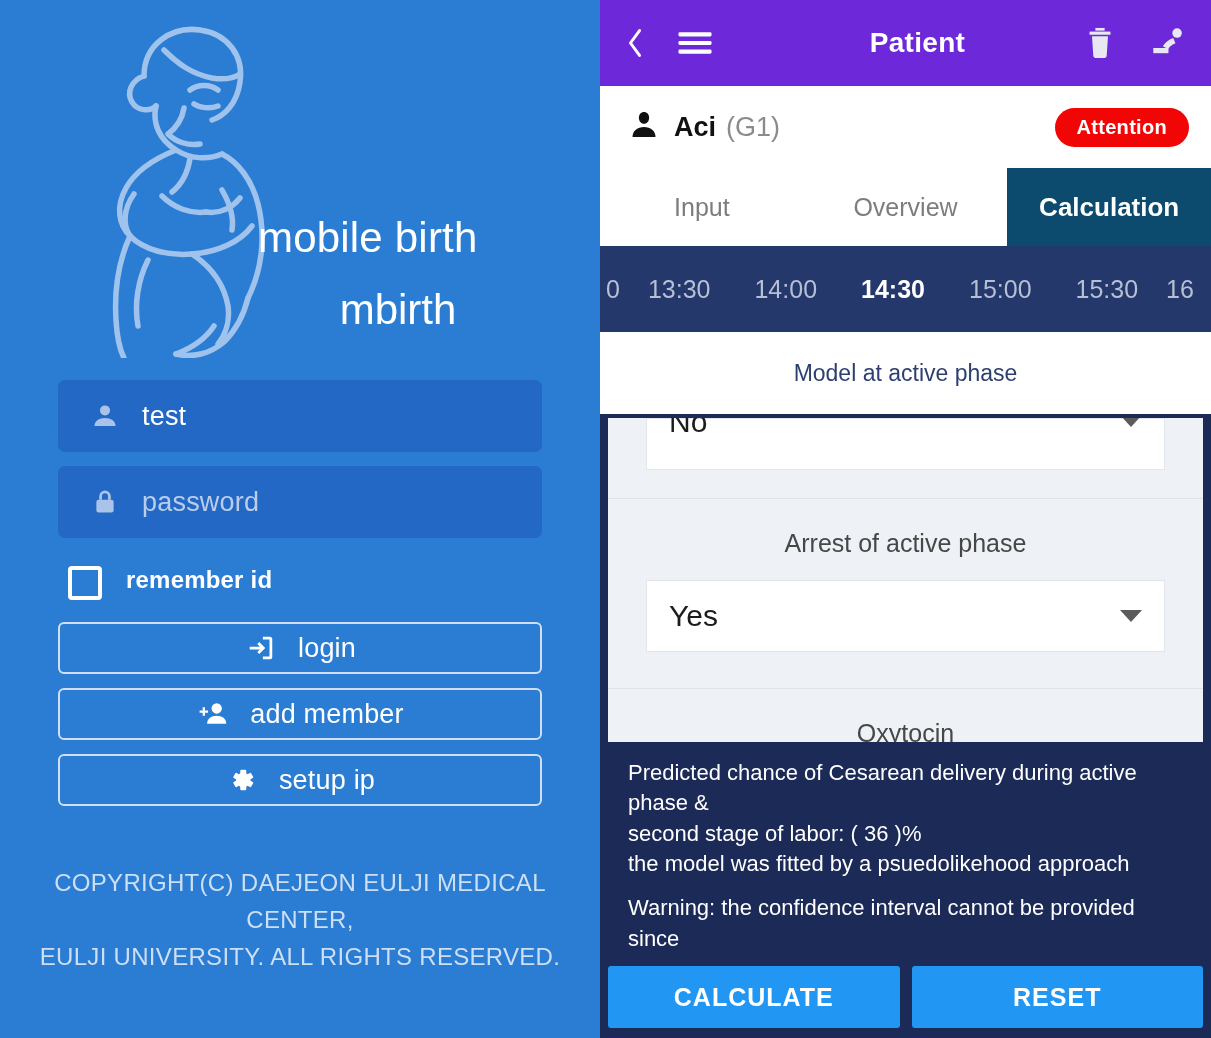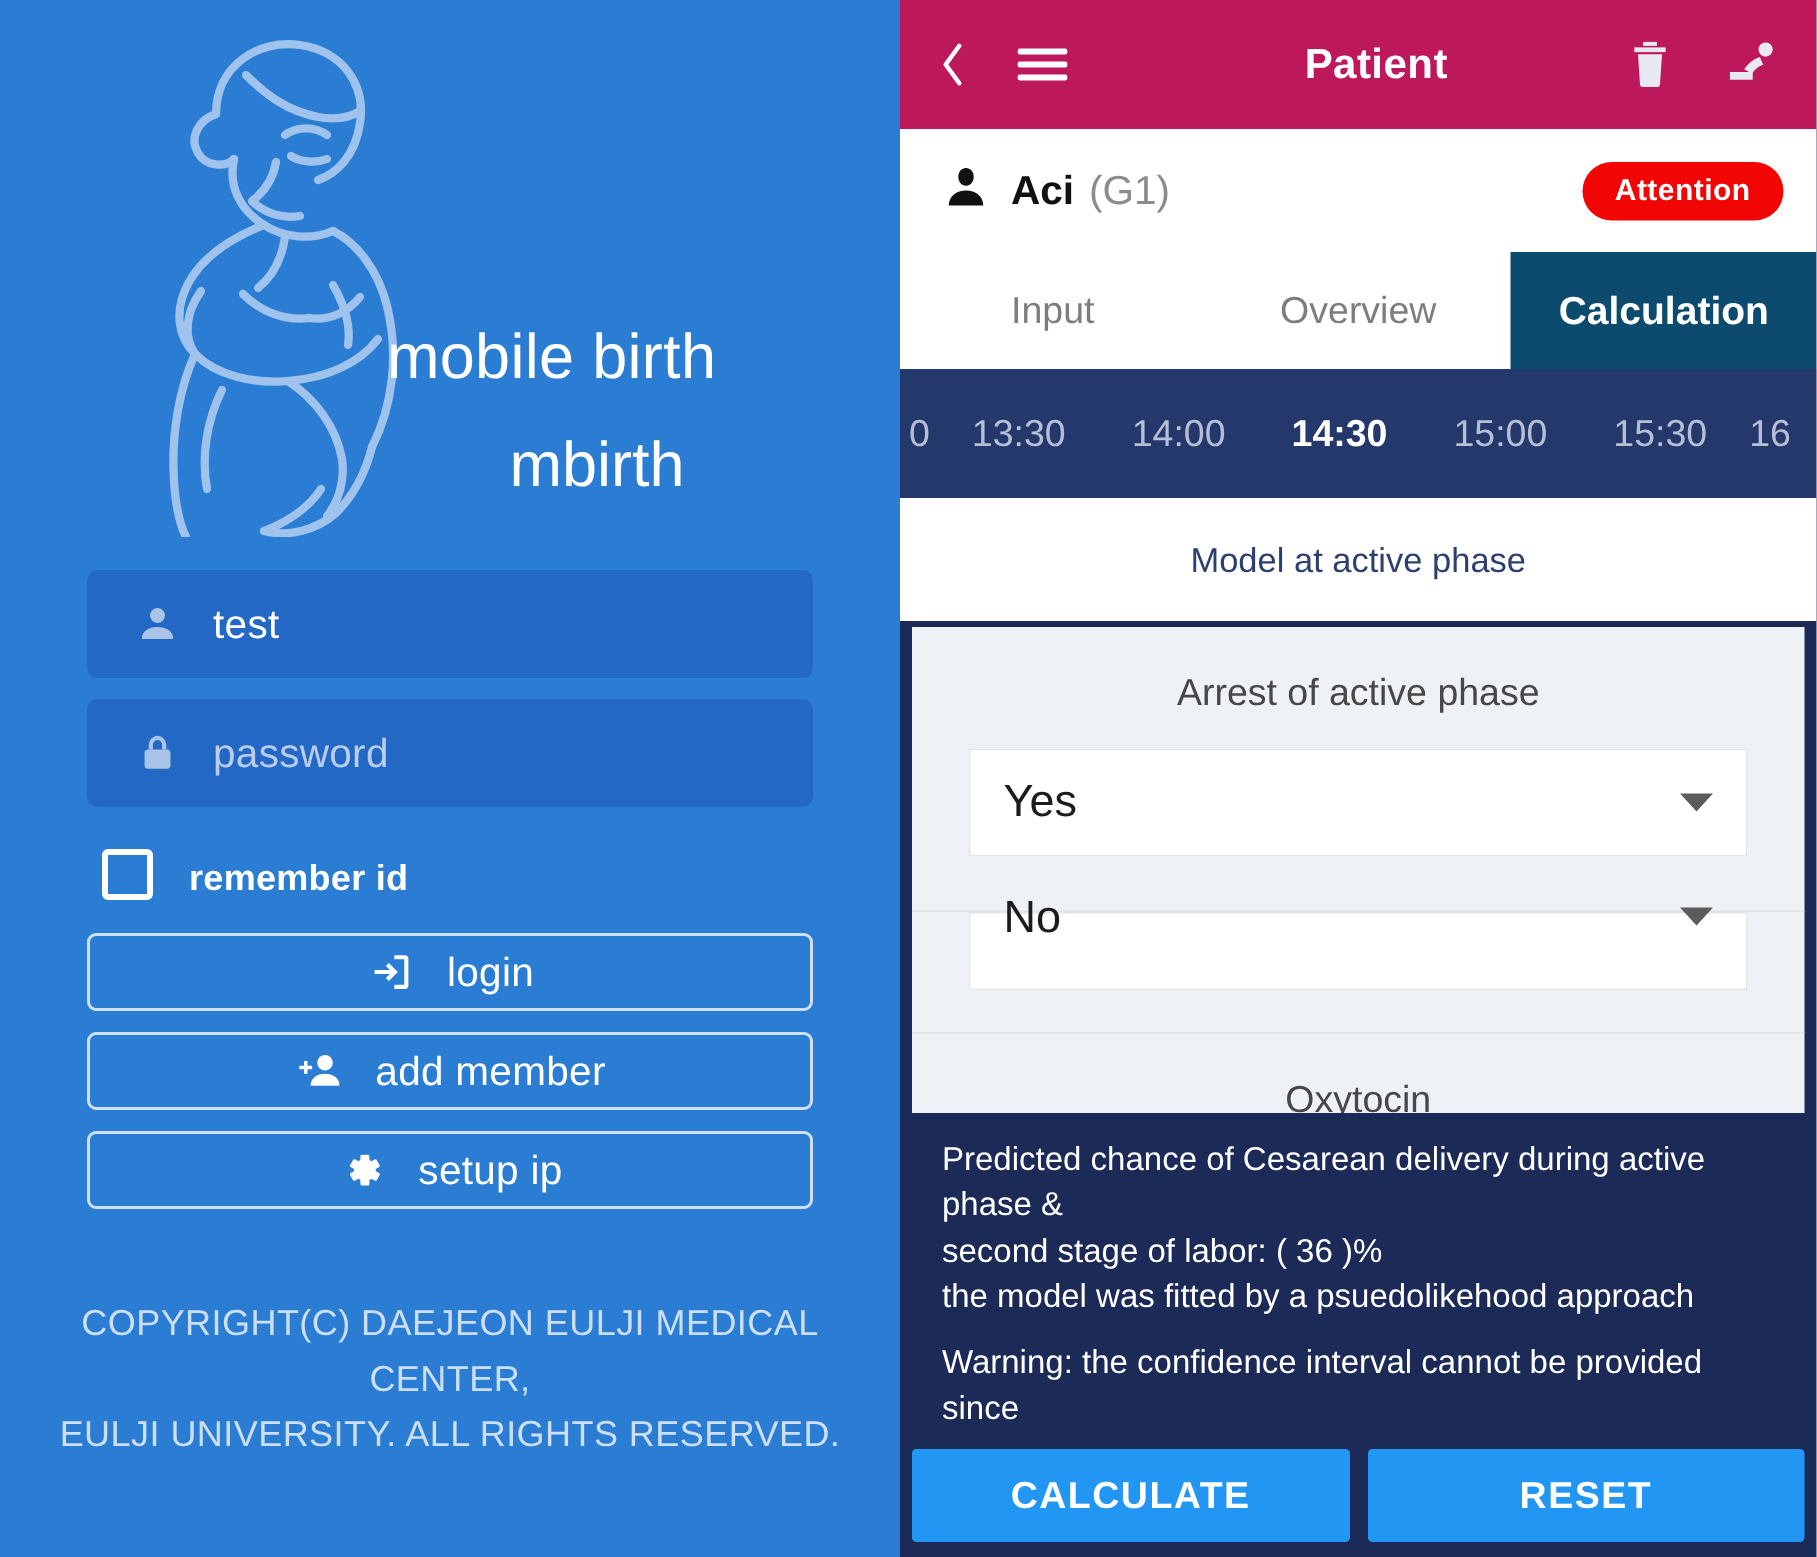--- a/index.html
+++ b/index.html
@@ -83,21 +83,21 @@
   .field .fv {
     font-size: 27px;
     color: #ffffff;
     margin-left: 20px;
     letter-spacing: .2px;
   }
   .field .fv.ph { color: #b9cdea; }
 
   .remember-row {
     display: flex;
-    align-items: flex-end;
+    align-items: flex-start;
     margin-top: 14px;
     margin-bottom: 22px;
     padding-left: 10px;
   }
   .cbox {
     width: 34px; height: 34px;
     border: 4px solid #ffffff;
     border-radius: 4px;
     flex: 0 0 34px;
   }
@@ -143,21 +143,21 @@
   .app-panel {
     width: 611px; height: 1038px;
     flex: 0 0 611px;
     background: #1b2a56;
     display: flex;
     flex-direction: column;
     overflow: hidden;
   }
   .appbar {
     height: 86px;
-    background: #be185d;
+    background: #6d28d9;
     display: flex;
     align-items: center;
     padding: 0 22px 0 14px;
     flex: 0 0 86px;
   }
   .appbar .ic { width: 42px; height: 42px; display:flex; align-items:center; justify-content:center; cursor: pointer; }
   .appbar .back { margin-right: 18px; }
   .appbar-title {
     flex: 1;
     text-align: center;
@@ -506,35 +506,35 @@
       <span class="tick edge">16</span>
     </div>
 
     <div class="model-label-wrap">
       <span class="model-label">Model at active phase</span>
     </div>
 
     <div class="scroll-frame">
       <div class="scroll-inner">
 
+        <div class="fgroup clipped">
+          <div class="select top-clip">
+            <span class="sel-val">No</span>
+            <span class="caret"></span>
+          </div>
+        </div>
+
         <div class="fgroup">
           <div class="flabel">Arrest of active phase</div>
           <div class="select">
             <span class="sel-val">Yes</span>
             <span class="caret"></span>
           </div>
         </div>
 
-        <div class="fgroup clipped">
-          <div class="select top-clip">
-            <span class="sel-val">No</span>
-            <span class="caret"></span>
-          </div>
-        </div>
-
         <div class="fgroup">
           <div class="flabel">Oxytocin</div>
 
         </div>
 
       </div>
     </div>
 
     <div class="result-box">
       <div class="result-line">Predicted chance of Cesarean delivery during active phase &amp;</div>

